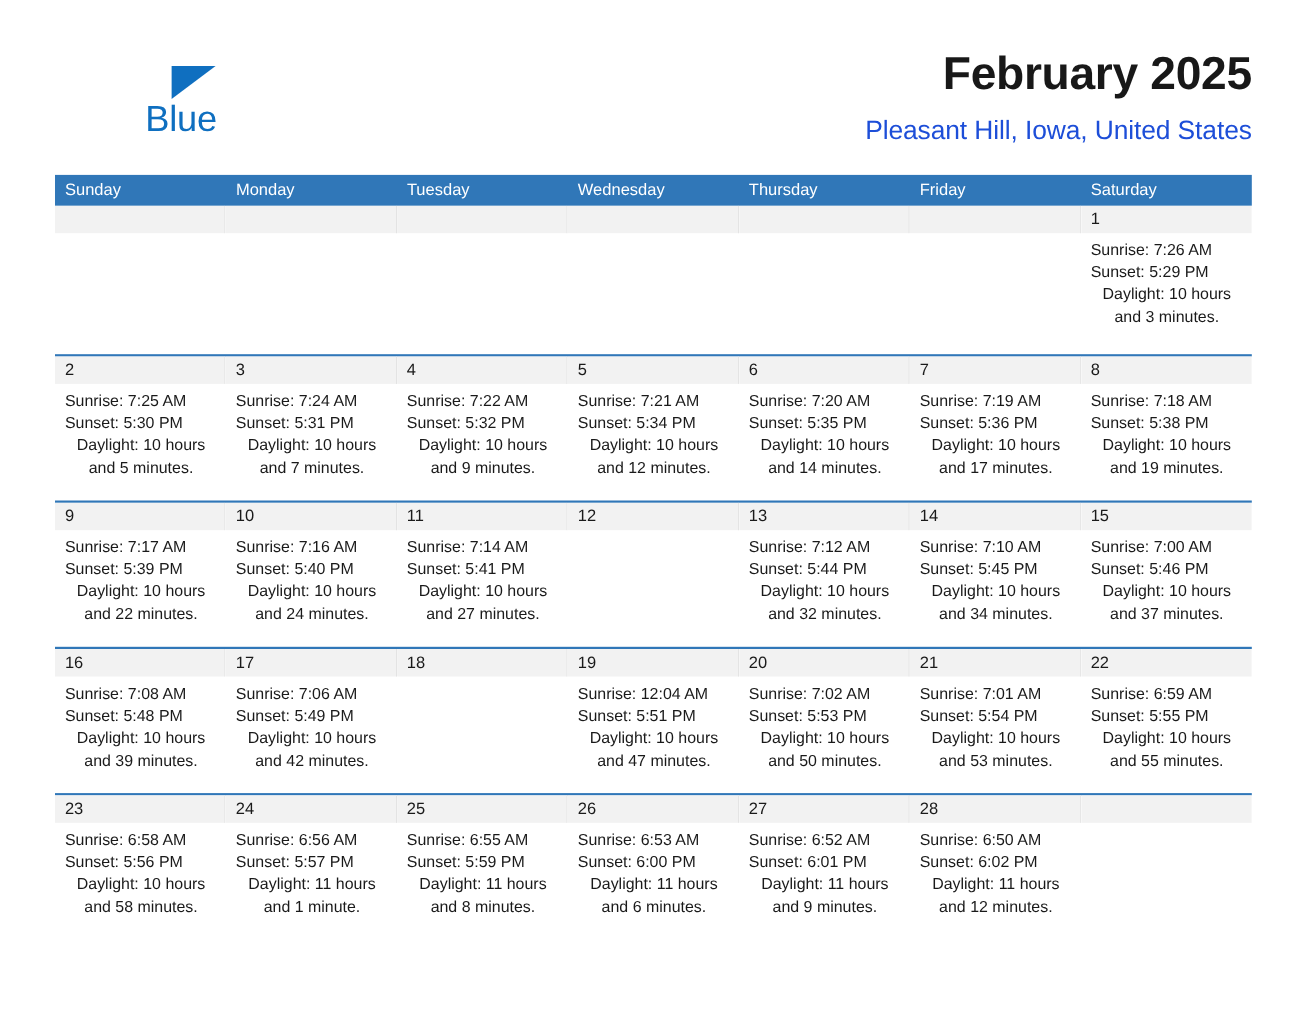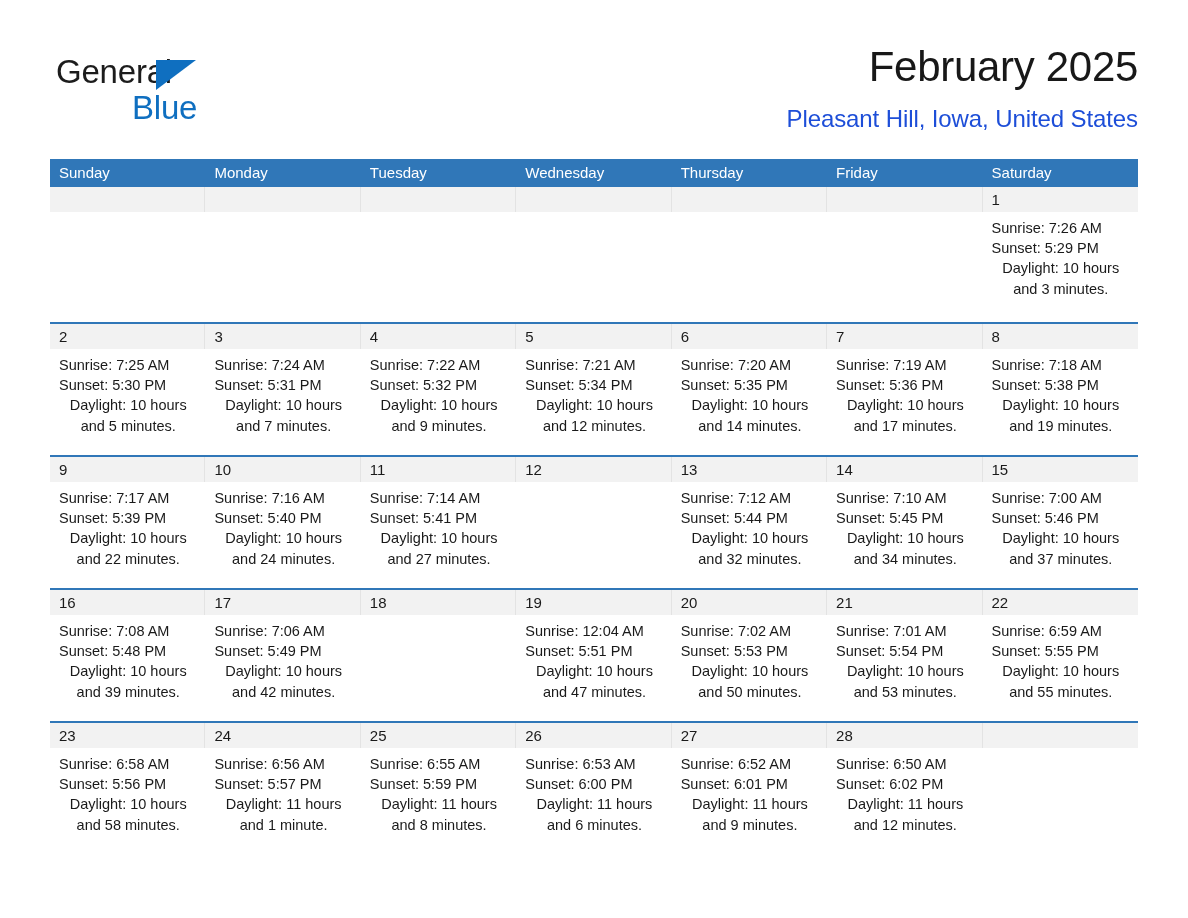--- a/index.html
+++ b/index.html
@@ -68,21 +68,21 @@
   }
 
   .title-block {
     position: absolute;
     right: 0;
     top: 0;
     text-align: right;
   }
   .month-title {
     font-size: 42px;
-    font-weight: normal;
+    font-weight: bold;
     color: #181818;
     line-height: 54px;
     letter-spacing: -0.3px;
     margin: 0;
   }
   .location {
     font-size: 24px;
     font-weight: normal;
     color: #1d4ed8;
     line-height: 34px;
@@ -95,20 +95,21 @@
     position: absolute;
     left: 50px;
     top: 159px;
     width: 1088px;
   }
 
   .weekday-row {
     display: flex;
     background: #3077b8;
     height: 28px;
+    justify-content: flex-end;
   }
   .weekday {
     flex: 1 1 0;
     color: #ffffff;
     font-size: 15px;
     line-height: 28px;
     padding-left: 9px;
     box-sizing: border-box;
     overflow: hidden;
     white-space: nowrap;
@@ -167,21 +168,20 @@
   }
 </style>
 </head>
 <body>
 
 <div class="page">
 
   <div class="header">
 
     <div class="brand">
-      <span class="brand-general">General</span>
       <span class="brand-tri"></span>
       <span class="brand-blue">Blue</span>
     </div>
 
     <div class="title-block">
       <h1 class="month-title">February 2025</h1>
       <h2 class="location">Pleasant Hill, Iowa, United States</h2>
     </div>
 
   </div>

